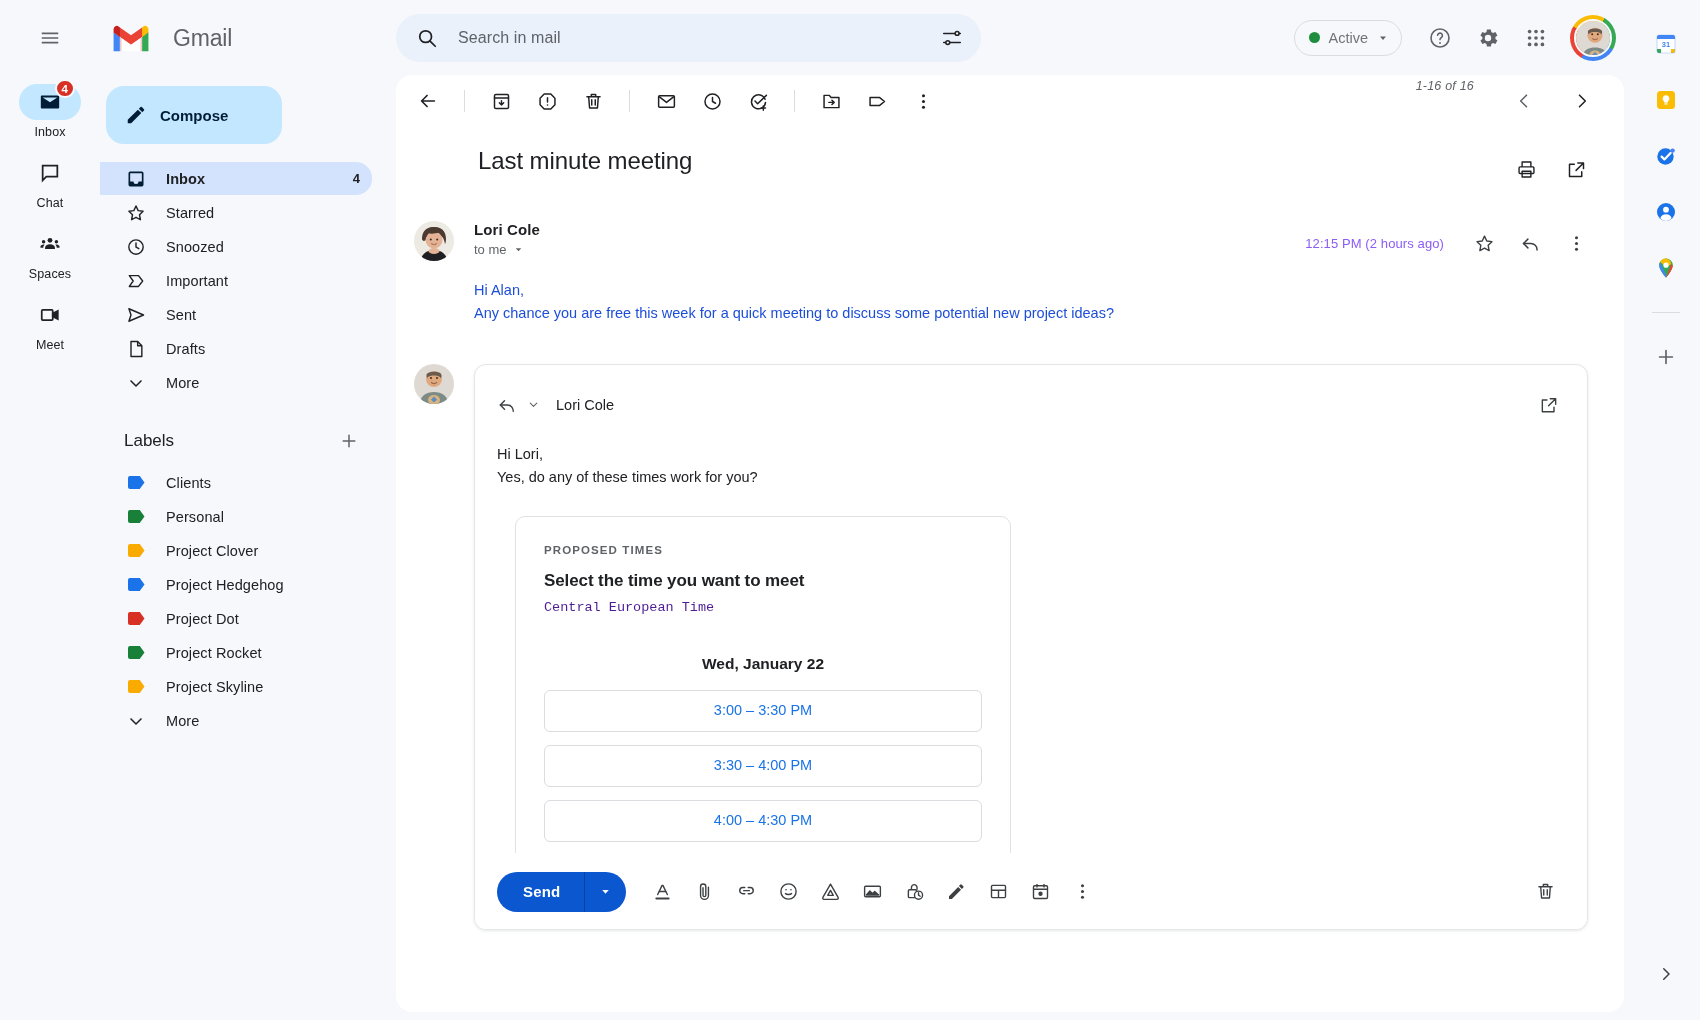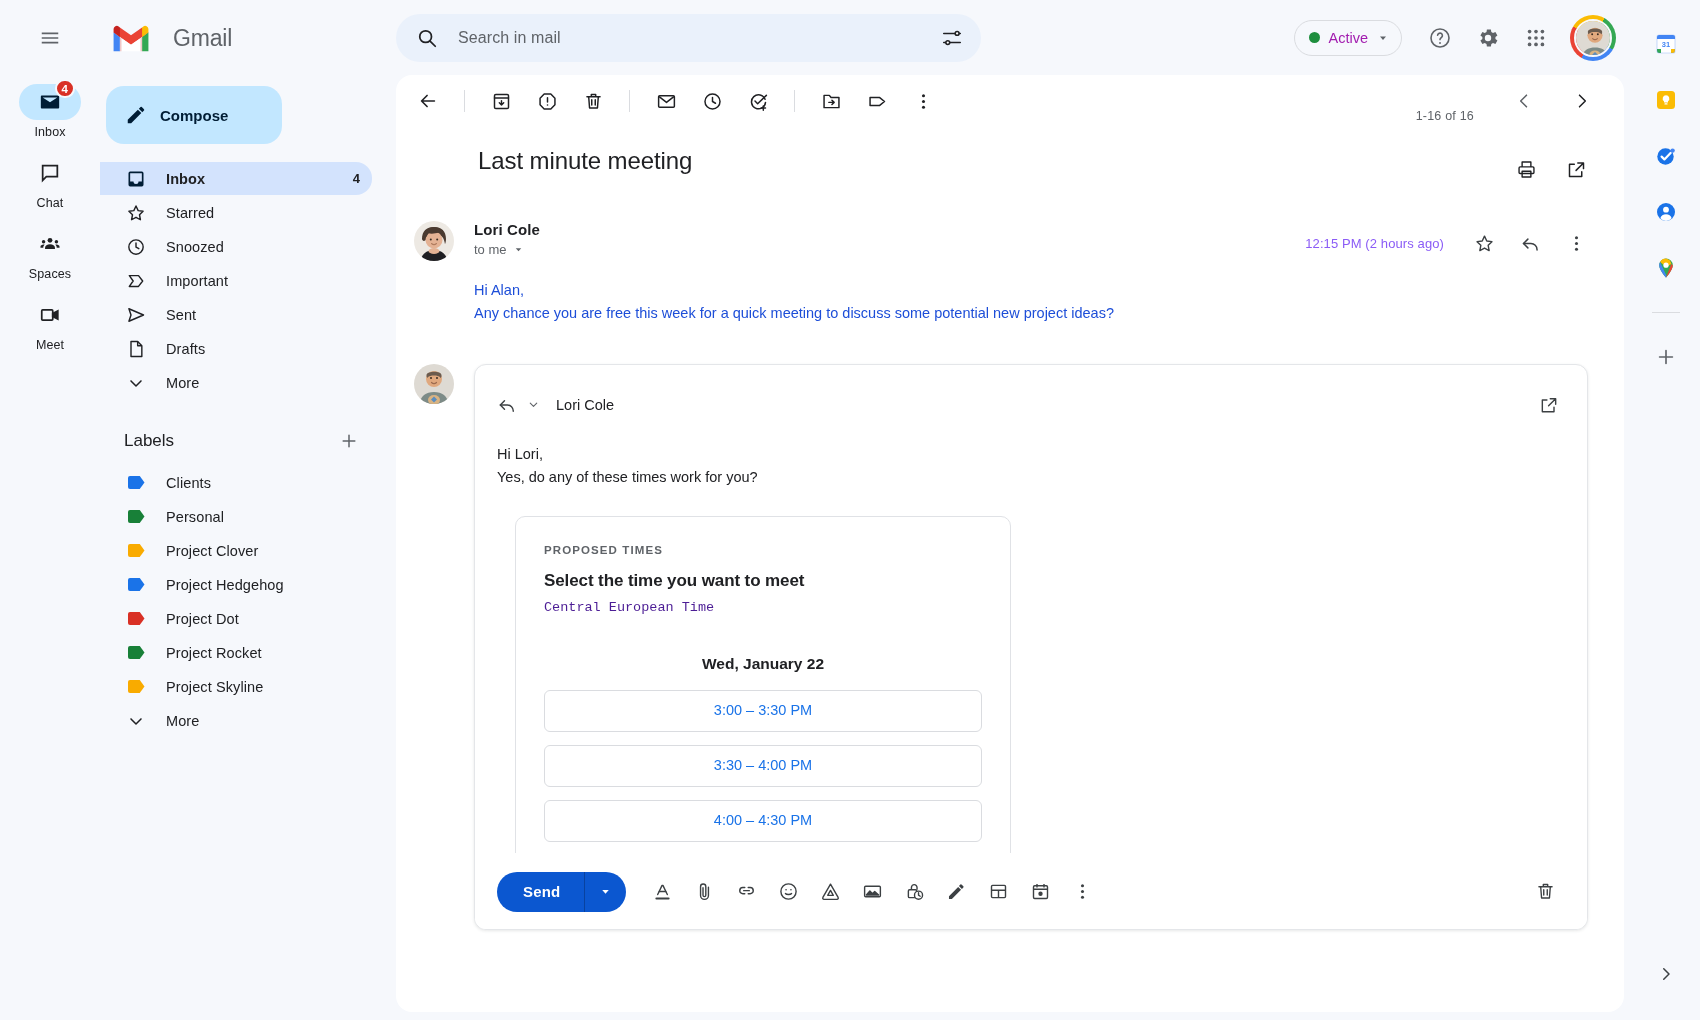--- a/index.html
+++ b/index.html
@@ -99,21 +99,21 @@
     flex: 0 0 585px; height: 48px; border-radius: 24px;
     background: #EAF1FB; display: flex; align-items: center;
     padding: 0 18px 0 20px; gap: 20px; cursor: text;
   }
   .search-ph { flex: 1; font-size: 16px; color: #5F6368; letter-spacing: .1px; }
   .topbar-right { margin-left: auto; display: flex; align-items: center; gap: 4px; }
   .status-chip {
     height: 36px; border: 1px solid #DADCE0; border-radius: 18px;
     display: flex; align-items: center; gap: 9px;
     padding: 0 12px 0 14px; cursor: pointer;
-    font-size: 14.5px; color: #a21caf; margin-right: 12px;
+    font-size: 14.5px; color: #737373; margin-right: 12px;
   }
   .dot { width: 11px; height: 11px; border-radius: 50%; background: #1E8E3E; }
   .icon-btn {
     width: 44px; height: 44px; border-radius: 50%;
     display: flex; align-items: center; justify-content: center;
     cursor: pointer; flex: 0 0 auto; background: none; border: none;
   }
   .avatar-ring {
     width: 46px; height: 46px; border-radius: 50%;
     background: conic-gradient(from 210deg, #EA4335 0deg 90deg, #FBBC04 90deg 180deg, #34A853 180deg 270deg, #4285F4 270deg 360deg);
@@ -130,21 +130,21 @@
     flex: 1; background: #fff; border-radius: 16px;
     margin: 0 8px 8px 8px; min-height: 0;
     display: flex; flex-direction: column; position: relative;
     overflow: hidden;
   }
   .msg-toolbar {
     height: 52px; display: flex; align-items: center;
     padding: 0 20px 0 10px; gap: 2px; flex: 0 0 52px;
   }
   .tb-sep { width: 1px; height: 22px; background: #DADCE0; margin: 0 12px; }
-  .pager { margin-left: auto; display: flex; align-items: flex-end; gap: 14px; }
+  .pager { margin-left: auto; display: flex; align-items: flex-start; gap: 14px; font-style: italic; }
   .pager-text { font-size: 12.5px; color: #5F6368; margin-right: 14px; letter-spacing: .2px; }
 
   .scroll-area { flex: 1; overflow: hidden; position: relative; }
   .subject-row {
     display: flex; align-items: flex-start;
     padding: 20px 26px 0 82px;
   }
   .subject { font-size: 24px; color: #202124; font-weight: 400; letter-spacing: -.1px; }
   .subject-actions { margin-left: auto; display: flex; gap: 6px; }
 

